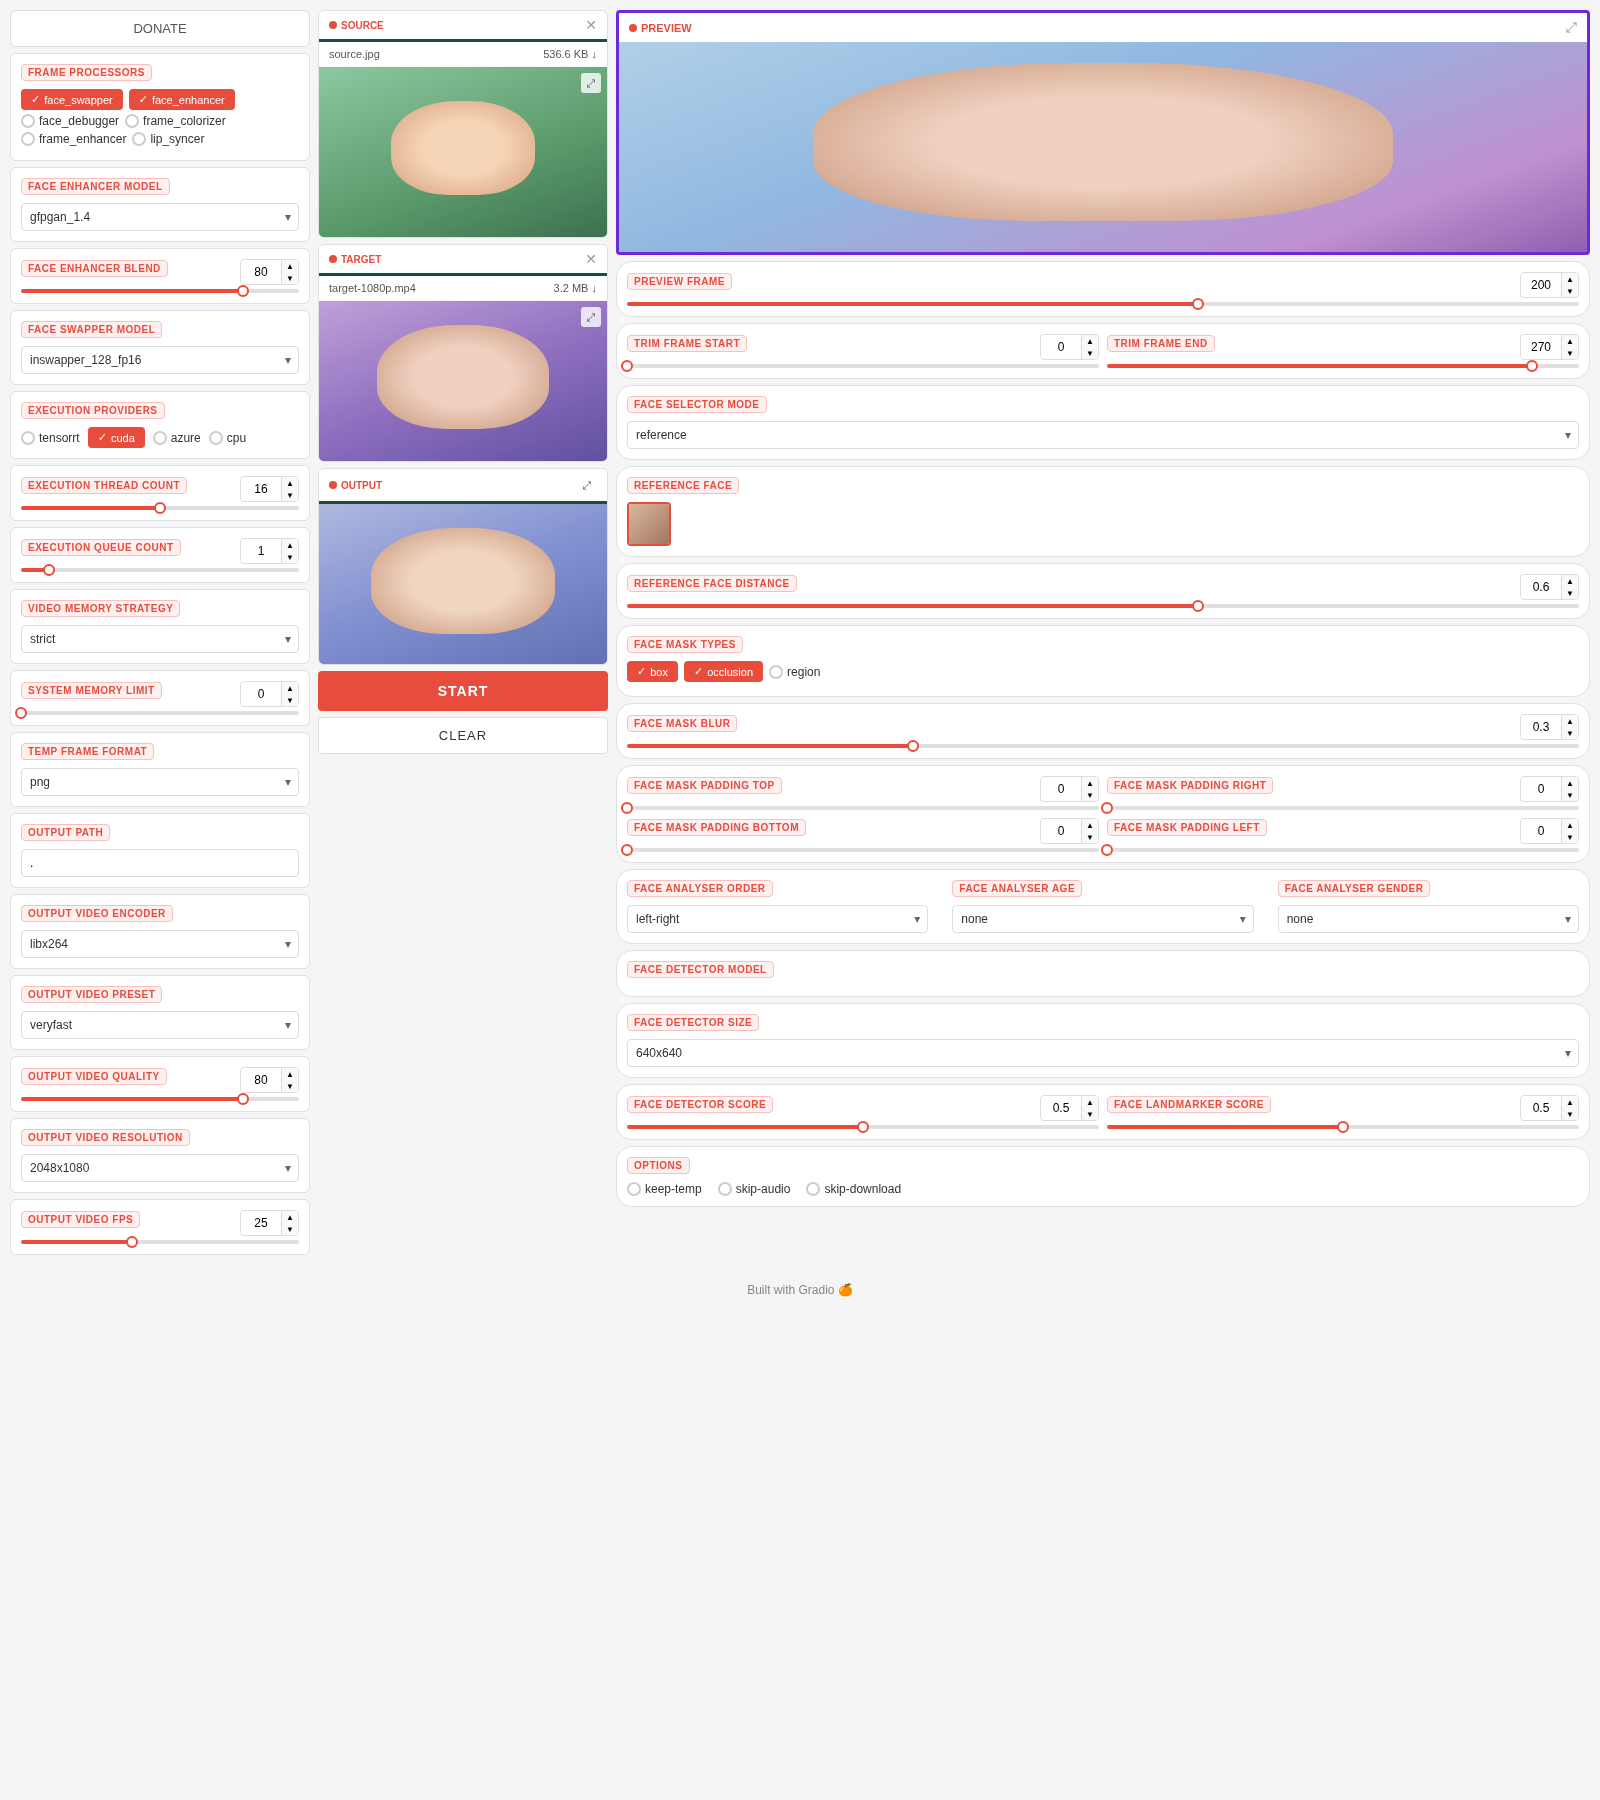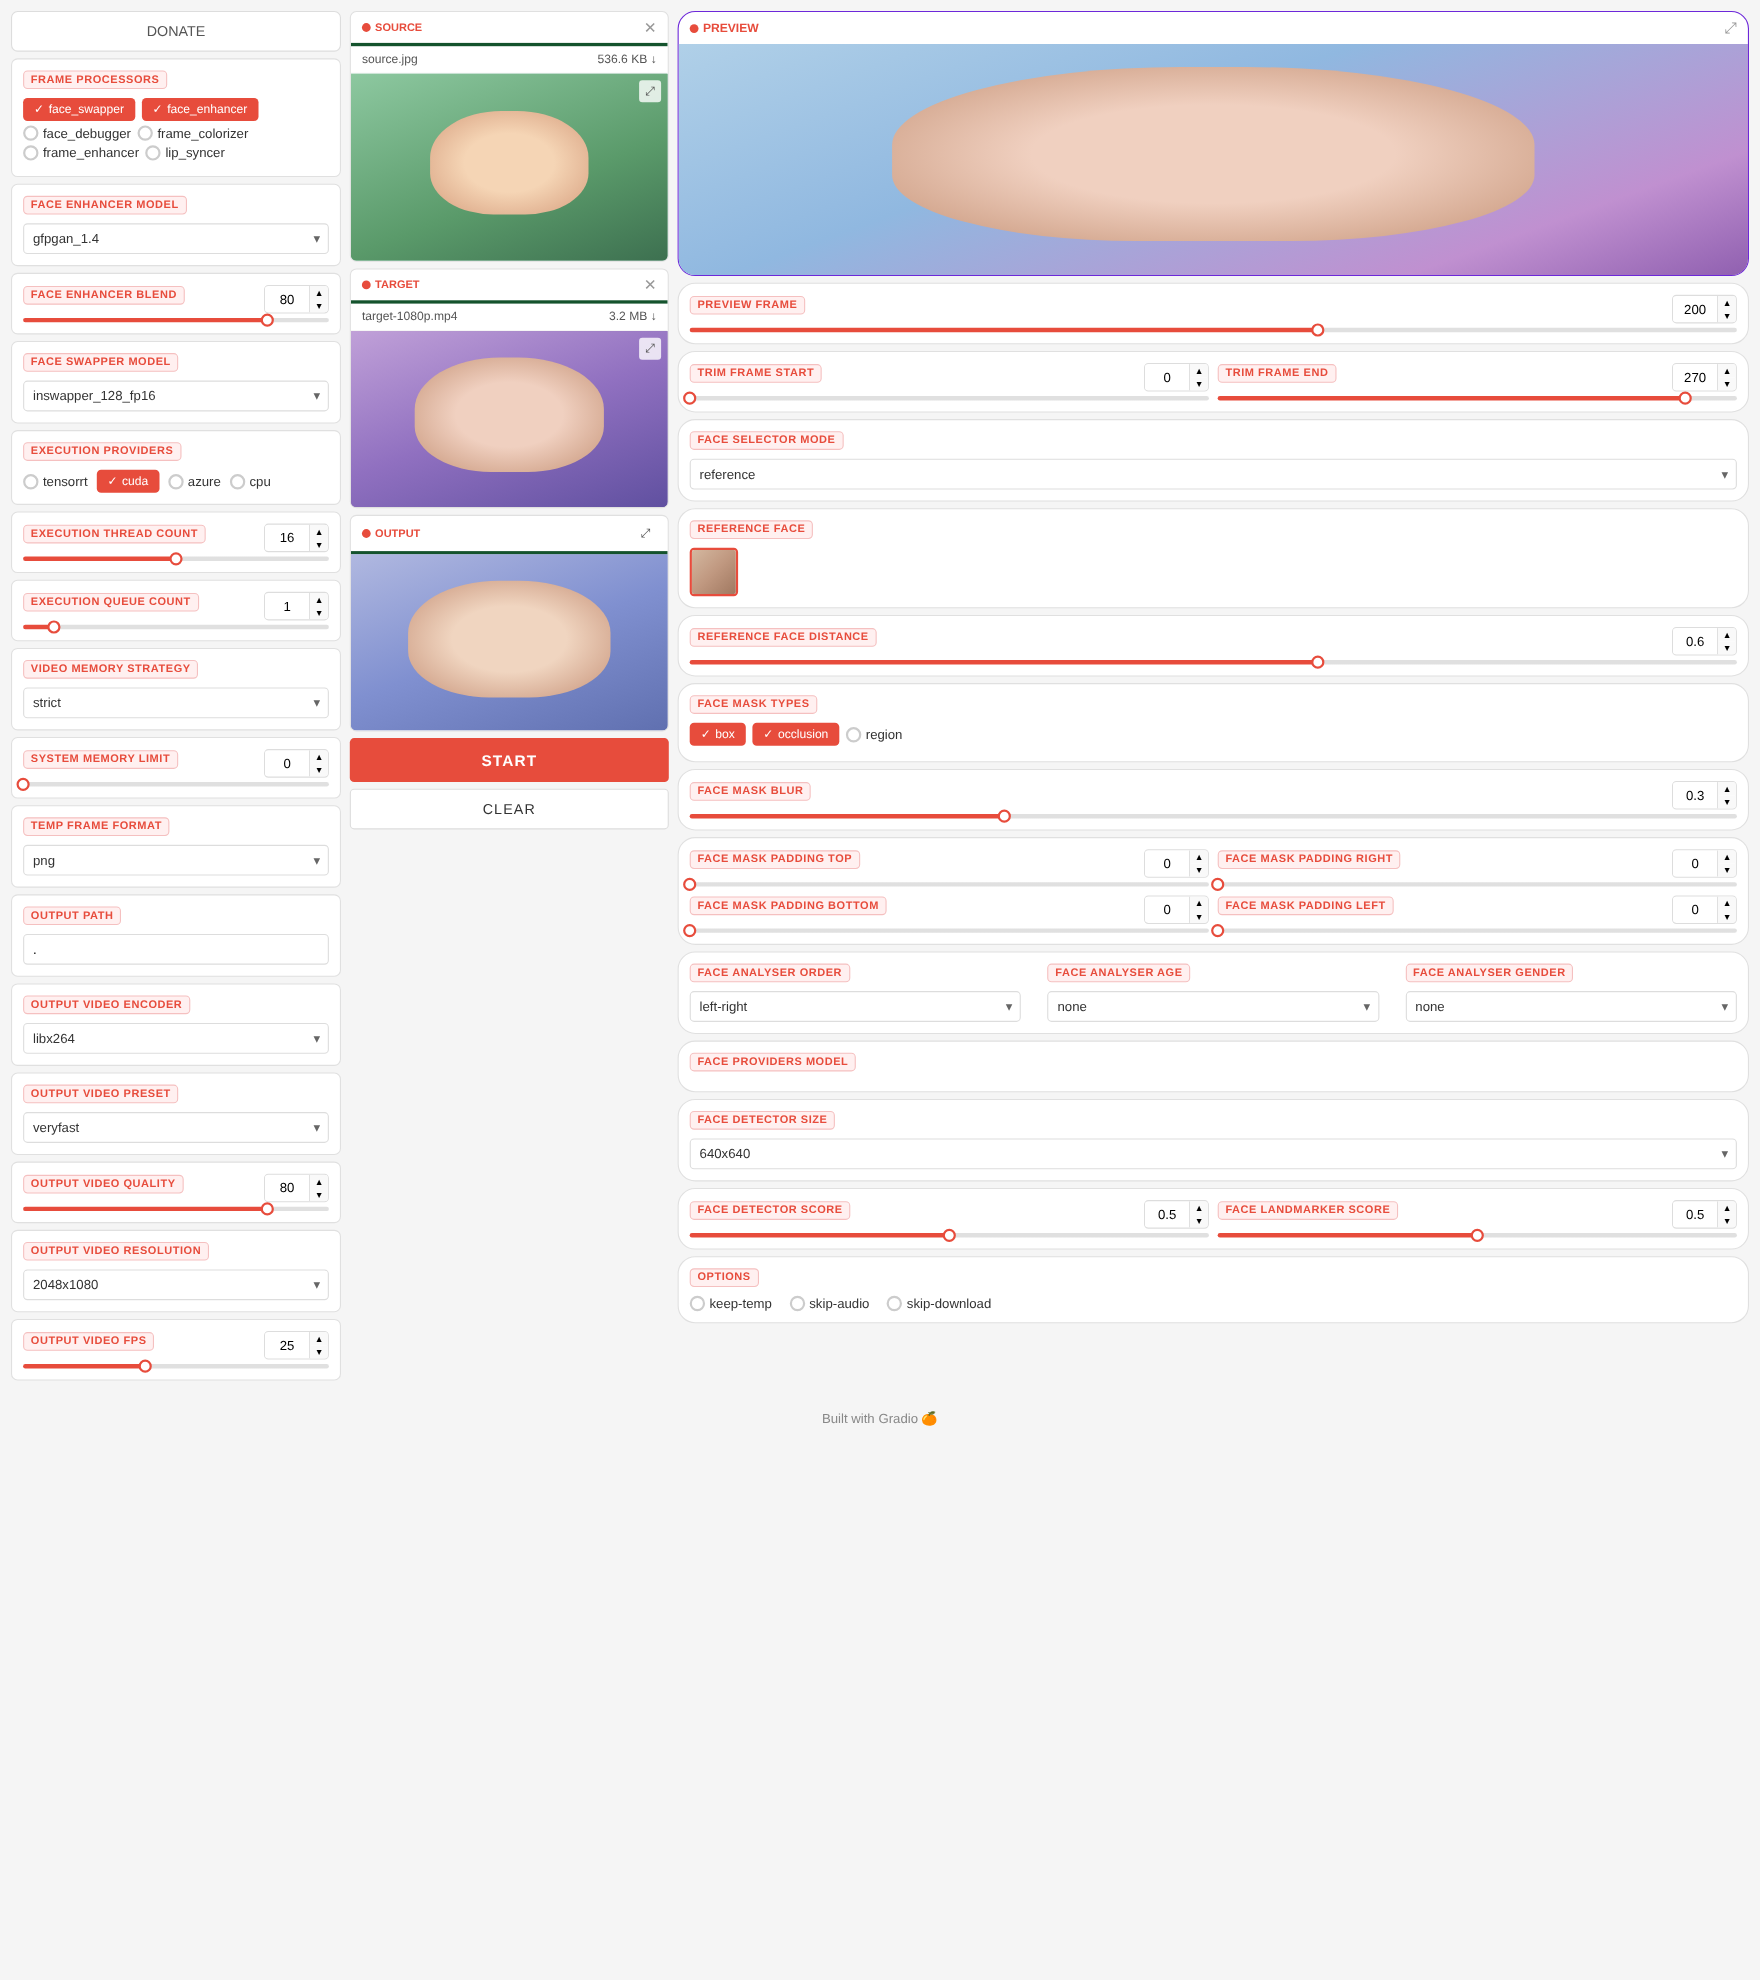--- a/index.html
+++ b/index.html
@@ -304,22 +304,22 @@
     }
     
     .right-panel {
       flex: 1;
       display: flex;
       flex-direction: column;
       gap: 6px;
     }
     .preview-card {
       background: white;
-      border: 1px solid #6d28d9;
-      border-radius: 16px;
+      border: 3px solid #6d28d9;
+      border-radius: 4px;
       overflow: hidden;
     }
     .preview-header {
       display: flex;
       align-items: center;
       justify-content: space-between;
       padding: 6px 10px;
     }
     .preview-badge {
       display: flex;
@@ -983,21 +983,21 @@
                 <option>none</option>
                 <option>male</option>
                 <option>female</option>
               </select>
             </div>
           </div>
         </div>
       </div>
 
       <div class="settings-card">
-        <div class="section-label">FACE PROVIDERS MODEL</div>
+        <div class="section-label">FACE DETECTOR MODEL</div>
       </div>
 
       <div class="settings-card">
         <div class="section-label">FACE DETECTOR SIZE</div>
         <div class="select-wrapper">
           <select>
             <option>640x640</option>
             <option>320x320</option>
             <option>160x160</option>
           </select>

